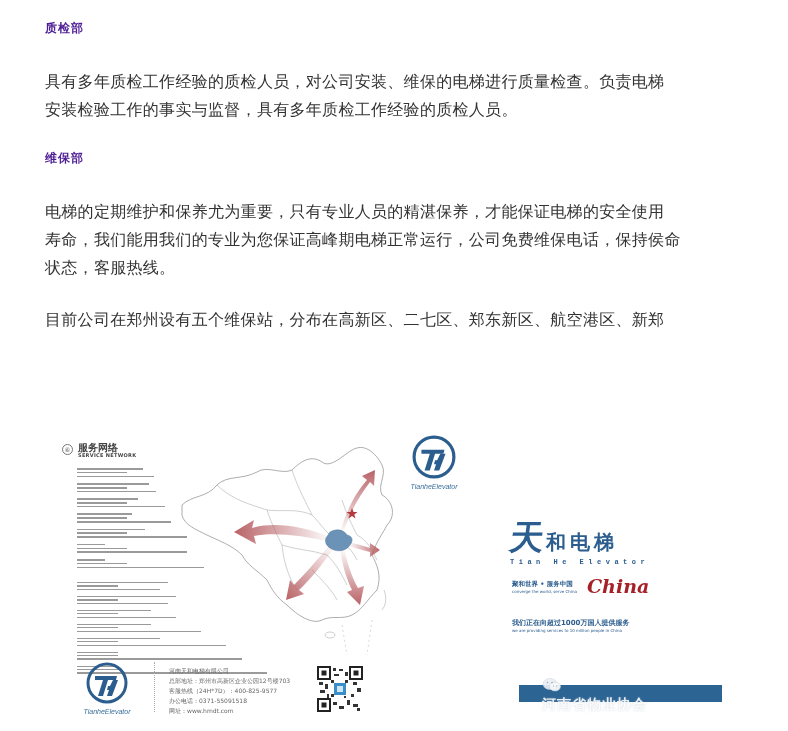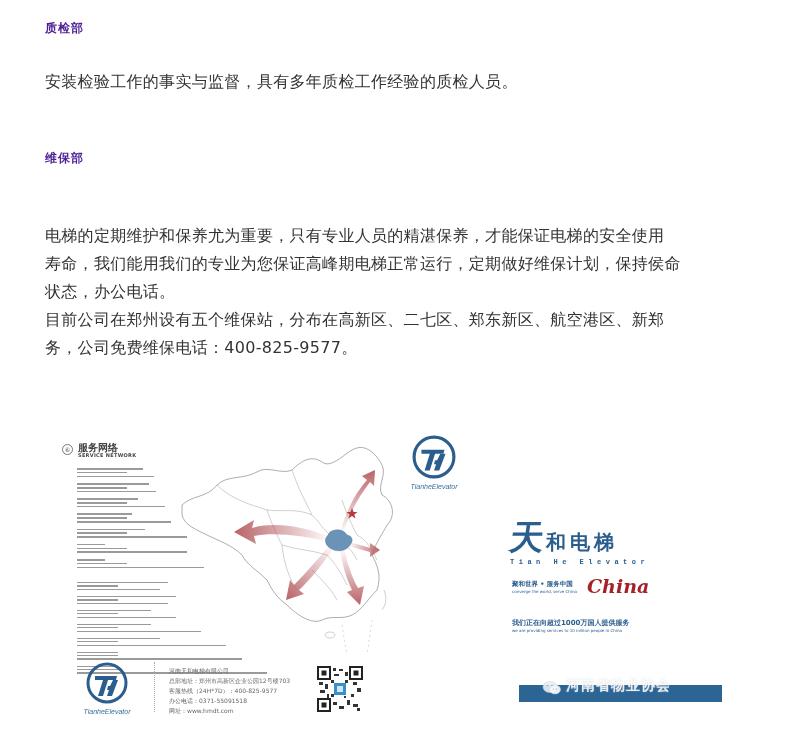--- a/index.html
+++ b/index.html
@@ -249,49 +249,50 @@
       position: absolute;
       left: 500px;
       top: 257px;
       font-size: 14px;
       color: rgba(255,255,255,0.85);
       white-space: nowrap;
       font-weight: bold;
       letter-spacing: 1px;
       text-shadow: 0 0 2px rgba(180,190,200,0.6);
       display: flex;
-      align-items: flex-end;
+      align-items: flex-start;
       gap: 4px;
+      flex-direction: column;
     }
     .wm-icon {
       width: 20px;
       height: 15px;
     }
   </style>
 </head>
 <body>
 
 <div class="article">
   <div class="section-heading" style="top:20px;">质检部</div>
 
   <div class="para" style="top:68px;">
+    <span class="line">具有多年质检工作经验的质检人员，对公司安装、维保的电梯进行质量检查。负责电梯</span>
     <span class="line">安装检验工作的事实与监督，具有多年质检工作经验的质检人员。</span>
   </div>
 
   <div class="section-heading" style="top:150px;font-family:Liberation Serif, serif;">维保部</div>
 
-  <div class="para" style="top:198px;margin-top:24px;">
+  <div class="para" style="top:198px;">
     <span class="line">电梯的定期维护和保养尤为重要，只有专业人员的精湛保养，才能保证电梯的安全使用</span>
-    <span class="line">寿命，我们能用我们的专业为您保证高峰期电梯正常运行，定期做好维保计划，保持侯命</span>
-    <span class="line">状态，办公电话。</span>
+    <span class="line">寿命，我们能用我们的专业为您保证高峰期电梯正常运行，公司免费维保电话，保持侯命</span>
+    <span class="line">状态，客服热线。</span>
   </div>
 
   <div class="para" style="top:306px;">
     <span class="line">目前公司在郑州设有五个维保站，分布在高新区、二七区、郑东新区、航空港区、新郑</span>
-    <span class="line">务，公司免费维保电话：400-825-9577。</span>
   </div>
 </div>
 
 <div class="brochure">
   <div class="panel-left">
     <div class="svc-head">
       <div class="svc-num">⑥</div>
       <div>
         <div class="svc-title">服务网络</div>
         <div class="svc-sub">SERVICE NETWORK</div>

